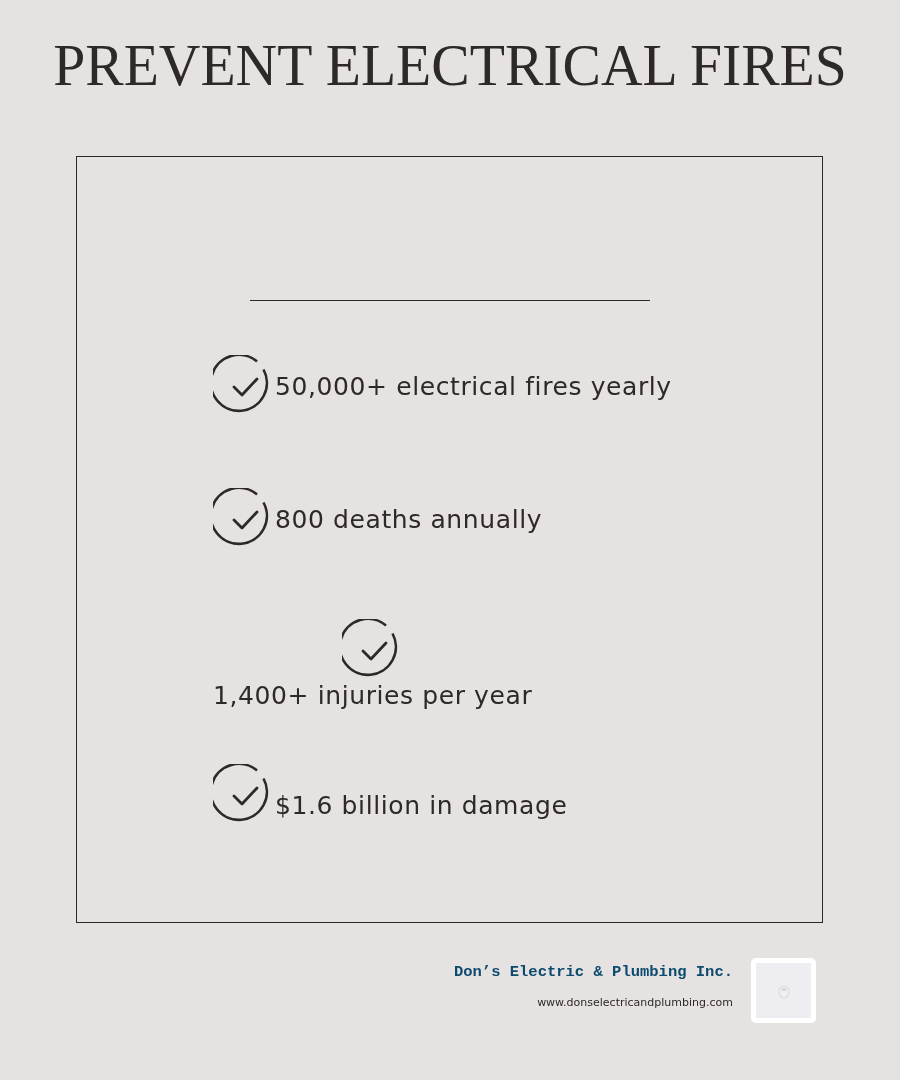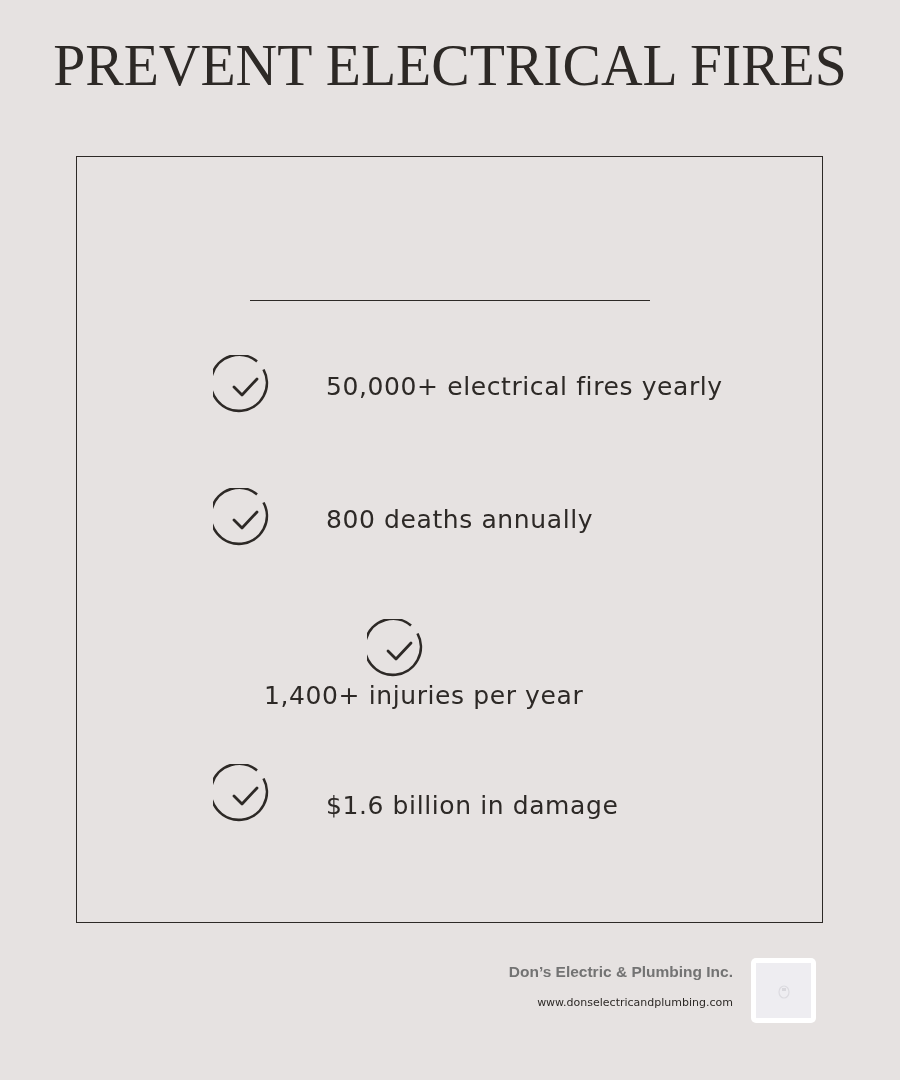--- a/index.html
+++ b/index.html
@@ -55,35 +55,34 @@
       display: flex;
       align-items: center;
     }
     .item .icon {
       width: 62px;
       height: 62px;
       display: block;
       flex: 0 0 62px;
     }
     .item .label {
-      margin-left: 51px;
       font-family: "DejaVu Sans", sans-serif;
       font-size: 25px;
       letter-spacing: 0.6px;
       color: #2d2926;
       white-space: nowrap;
     }
     .footer-name {
       position: absolute;
       right: 167px;
       top: 963px;
-      font-family: Liberation Sans, sans-serif;
+      font-family: Liberation Mono, monospace;
       font-weight: bold;
       font-size: 15.5px;
-      color: #737373;
+      color: #0c4a6e;
       white-space: nowrap;
       text-align: right;
     }
     .footer-url {
       position: absolute;
       right: 167px;
       top: 996px;
       font-family: "DejaVu Sans", sans-serif;
       font-size: 11px;
       color: #2d2926;

